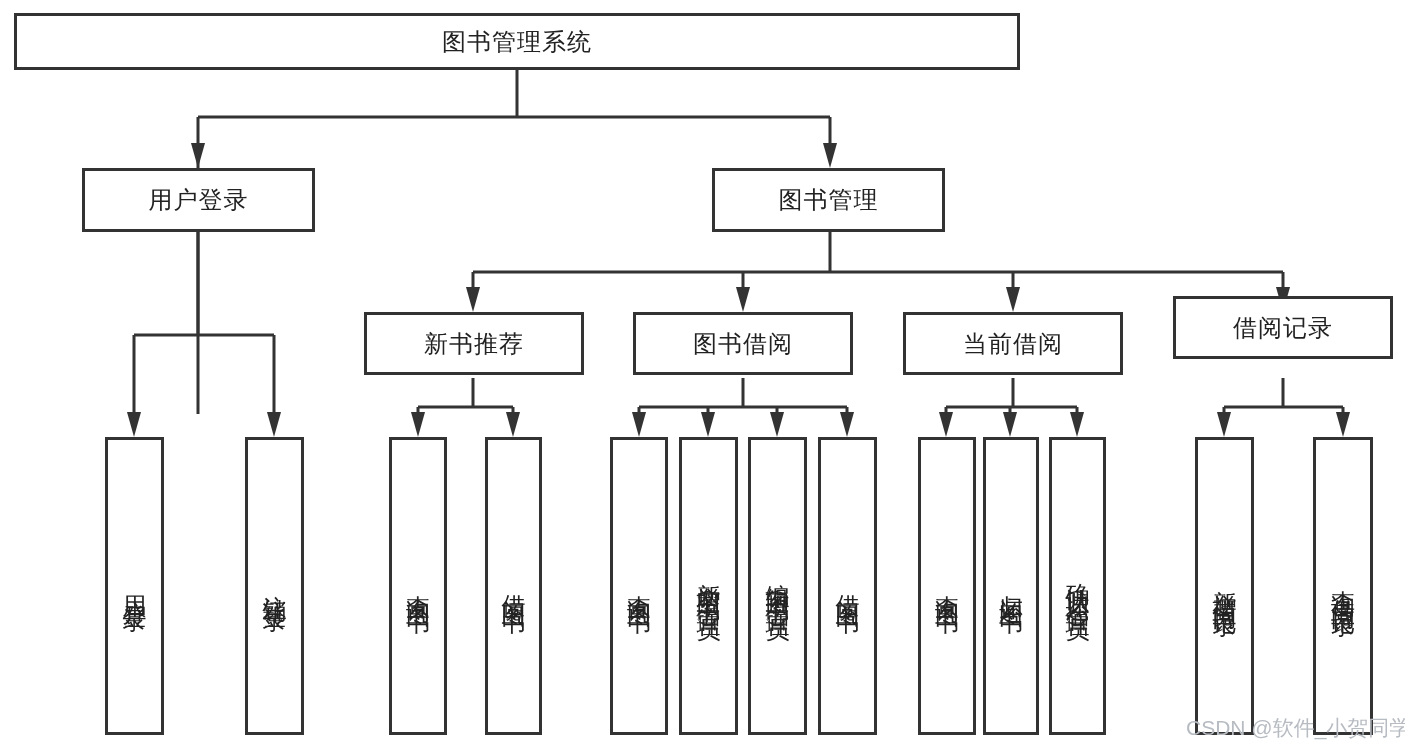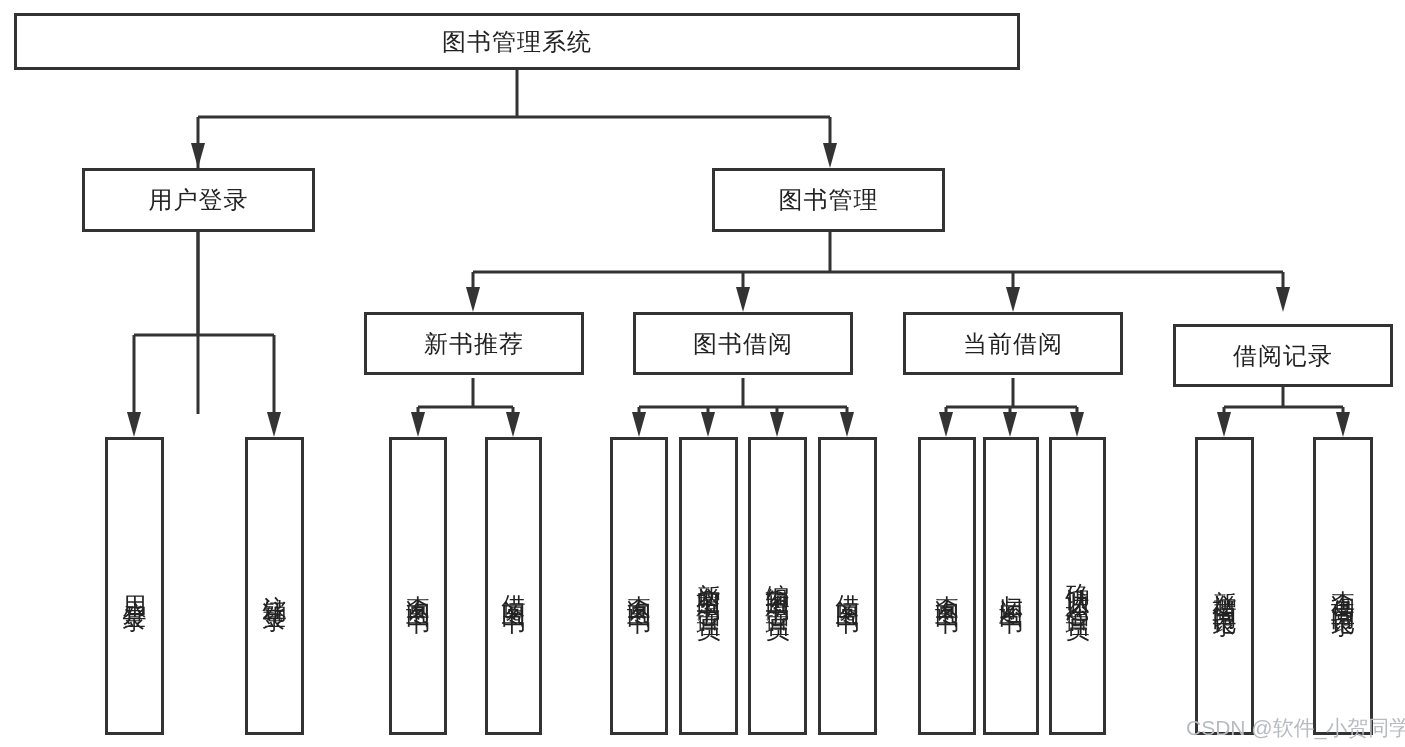--- a/index.html
+++ b/index.html
@@ -37,21 +37,21 @@
   }
   
   .n-root{left:14px;top:13px;width:1006px;height:57px;}
   
   .n-userlogin{left:82px;top:168px;width:233px;height:64px;}
   .n-bookmgmt{left:712px;top:168px;width:233px;height:64px;font-family:Liberation Serif, serif;}
   
   .n-newrec{left:364px;top:312px;width:220px;height:63px;}
   .n-bborrow{left:633px;top:312px;width:220px;height:63px;}
   .n-cborrow{left:903px;top:312px;width:220px;height:63px;}
-  .n-brecords{left:1173px;top:324px;width:220px;height:63px;}
+  .n-brecords{left:1173px;top:296px;width:220px;height:63px;}
   
   .leaf{top:437px;height:298px;}
   .l-g1a{left:105px;width:59px;}
   .l-g1b{left:245px;width:59px;}
   .l-g2a{left:389px;width:58px;}
   .l-g2b{left:485px;width:57px;}
   .l-g3a{left:610px;width:58px;}
   .l-g3b{left:679px;width:59px;}
   .l-g3c{left:748px;width:59px;}
   .l-g3d{left:818px;width:59px;}

